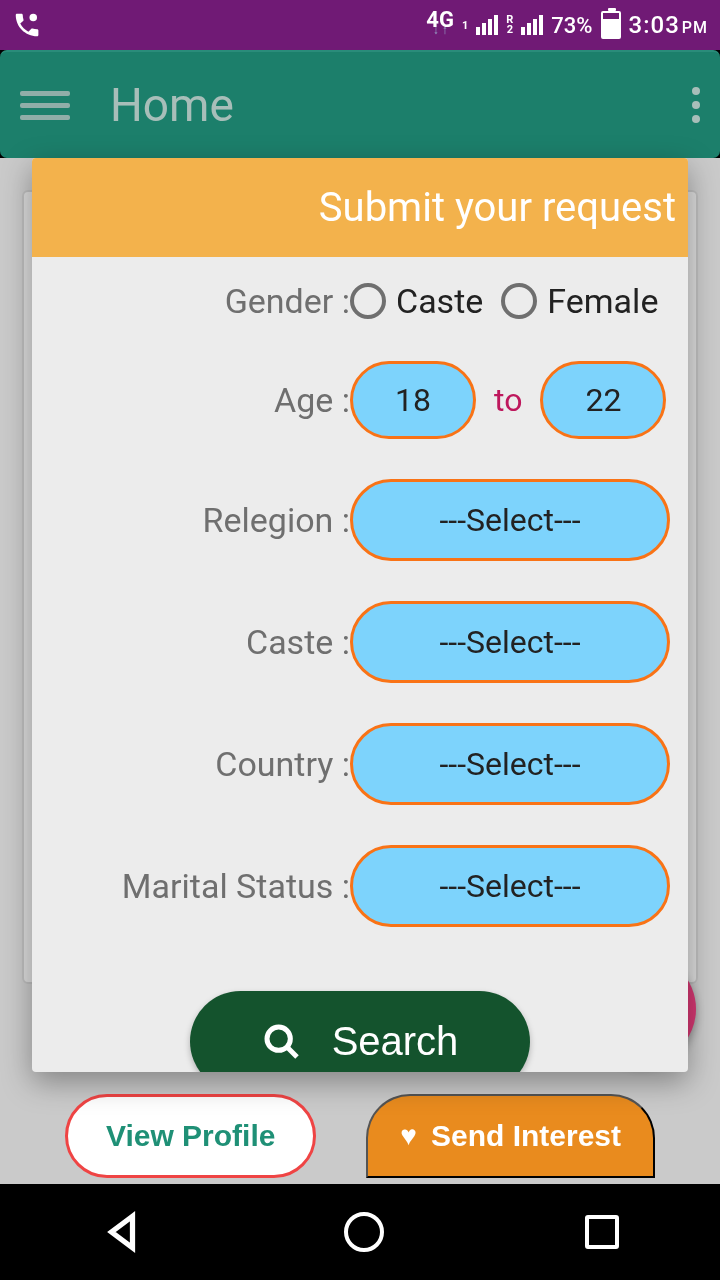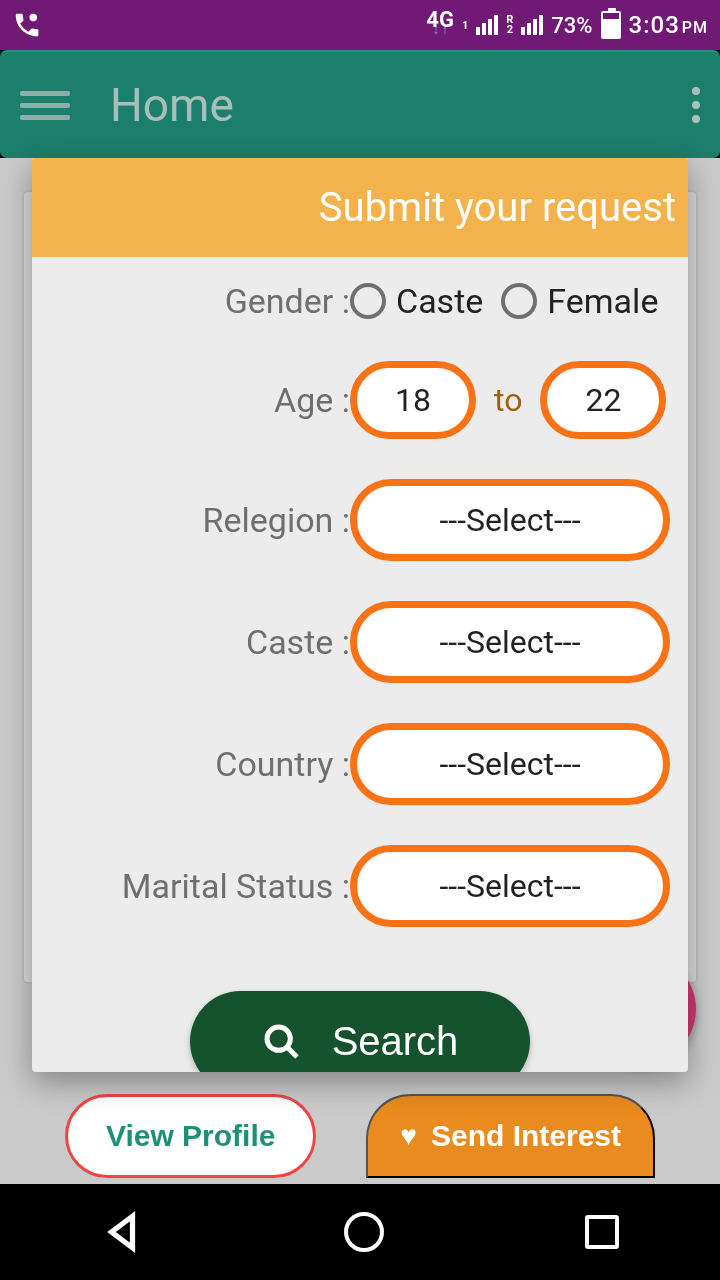--- a/index.html
+++ b/index.html
@@ -47,23 +47,23 @@
   .modal { position: absolute; left: 32px; right: 32px; top: 0; bottom: 112px; background: #ececec; border-radius: 4px; box-shadow: 0 10px 30px rgba(0,0,0,.35); display:flex; flex-direction:column; overflow:hidden;}
   .modal-header { background: #f3b24c; color: #fff; text-align: right; font-size: 40px; padding: 26px 12px; font-weight: 400;}
   .form { flex:1; padding: 24px 18px 0 18px; display:flex; flex-direction:column; gap: 40px; }
   .row { display:flex; align-items:center; }
   .label { width: 300px; text-align: right; color: #6f6f6f; font-size: 34px; padding-right: 0; }
   .controls { flex:1; display:flex; align-items:center; gap: 18px; }
 
   .radio-wrap { display:flex; align-items:center; gap: 10px; font-size: 34px; color:#222; }
   .radio-circle { width: 36px; height: 36px; border: 4px solid #6f6f6f; border-radius: 50%; }
 
-  .pill { border: 7px solid #f97316; background: #ffffff; border-radius: 50px; text-align:center; color:#222; font-size: 32px; display:flex; align-items:center; justify-content:center;}
+  .pill { border: 3px solid #f97316; background: #7dd3fc; border-radius: 50px; text-align:center; color:#222; font-size: 32px; display:flex; align-items:center; justify-content:center;}
   .age-pill { width: 126px; height: 78px; }
-  .to-text { color:#a16207; font-size: 32px; }
+  .to-text { color:#be185d; font-size: 32px; }
   .select-pill { flex:1; height: 82px; }
 
   .search-btn { align-self: center; margin-top: 24px; background: #14532d; color:#fff; border:none; border-radius: 56px; padding: 28px 72px; font-size: 40px; font-weight:500; display:flex; align-items:center; gap: 30px; box-shadow: 0 3px 6px rgba(0,0,0,.25);}
   .search-btn svg { width: 40px; height: 40px; }
 
   
   .nav-bar { height: 96px; background: #000; display:flex; align-items:center; justify-content:space-around; }
   .nav-bar svg { width: 42px; height: 42px; stroke:#fff; fill:none; stroke-width:3;}
   .nav-circle { width:40px; height:40px; border:4px solid #fff; border-radius:50%;}
   .nav-square { width:34px; height:34px; border:4px solid #fff; border-radius:3px;}

